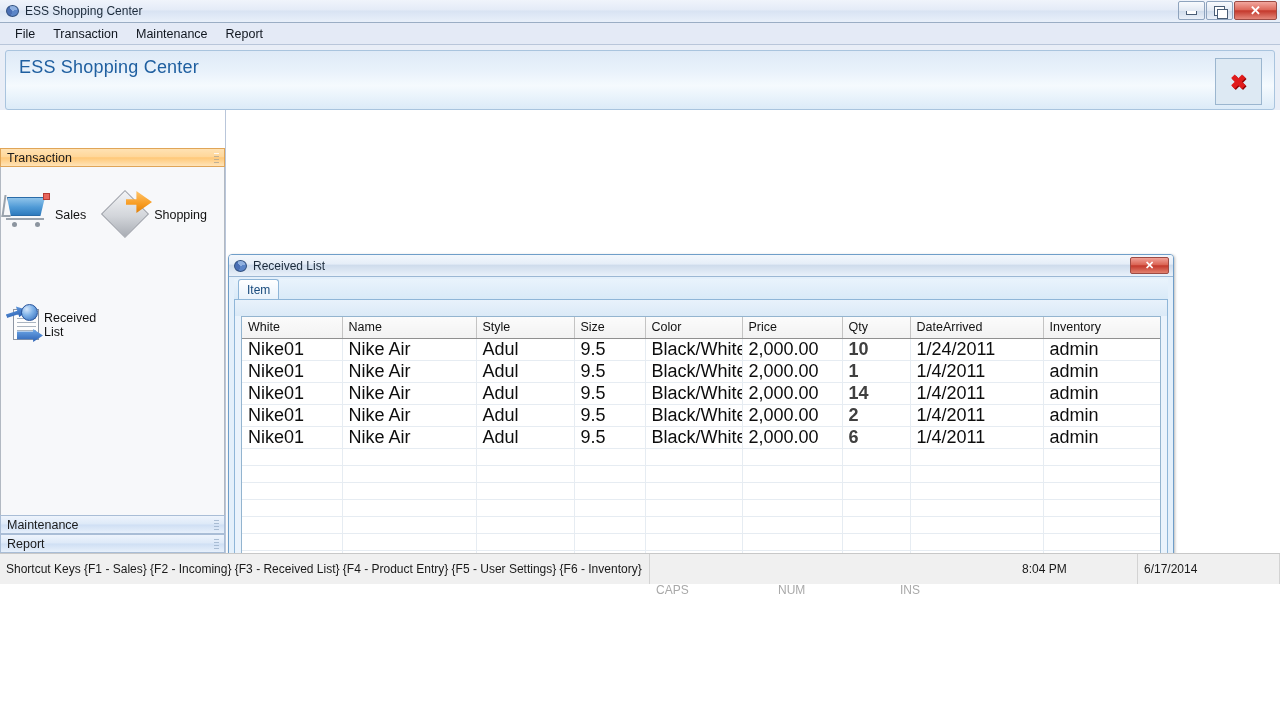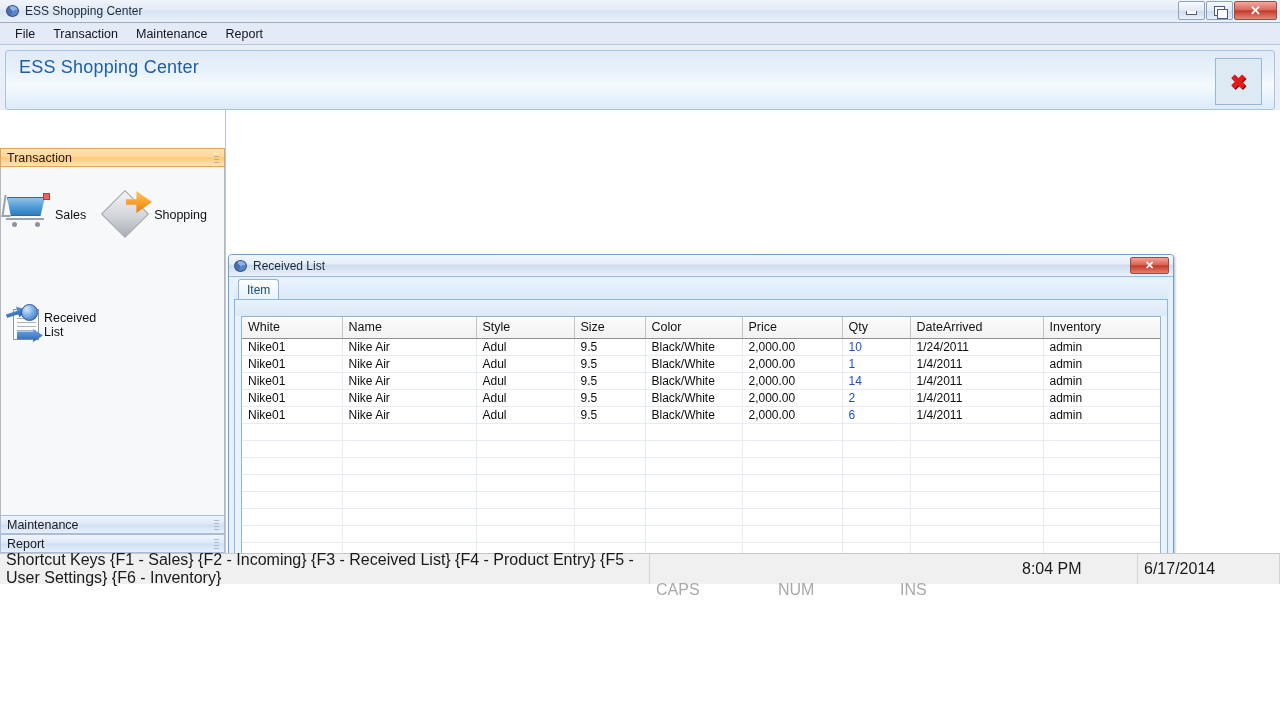--- a/index.html
+++ b/index.html
@@ -218,21 +218,21 @@
     background: linear-gradient(to bottom,#6fa8e8,#2c62b4);
     clip-path: polygon(0 20%, 62% 20%, 62% 0, 100% 50%, 62% 100%, 62% 78%, 0 78%);
   }
 
   
   #statusbar {
     height: 31px;
     background: #f0f0f0;
     border-top: 1px solid #c8c8c8;
     display: flex; align-items: stretch;
-    font-size: 16px;
+    font-size: 12px;
   }
   #statusbar .cell {
     display: flex; align-items: center;
     padding: 0 6px;
     border-right: 1px solid #d3d3d3;
     color: #1a1a1a;
   }
   #statusbar .cell.dim { color: #a9a9a9; margin-top: 36px; }
   #sb-shortcuts { width: 650px; }
   #sb-caps { width: 122px; }
@@ -324,27 +324,27 @@
     font-weight: normal;
     font-size: 12.5px;
     color: #121212;
     text-align: left;
     padding: 0 0 0 6px;
   }
   table.grid td {
     height: 17px;
     border-right: 1px solid #e6ecf2;
     border-bottom: 1px solid #e6ecf2;
-    font-size: 12px;
+    font-size: 18px;
     color: #0d0d0d;
     padding: 0 0 0 6px;
     white-space: nowrap;
     overflow: hidden;
   }
-  table.grid td.qty { color: #1d4ed8; font-weight: normal; }
+  table.grid td.qty { color: #404040; font-weight: bold; }
   .c0{width:100px;} .c1{width:134px;} .c2{width:98px;margin-top:19px;} .c3{width:71px;}
   .c4{width:97px;} .c5{width:100px;} .c6{width:68px;} .c7{width:133px;} .c8{width:119px;}
 
   #gridfill { flex: 1; position: relative; background: #ffffff; }
   #gridfill .vline {
     position:absolute; top:0; bottom:0; width:1px; background:#e6ecf2;
   }
   #gridfill .hline { position:absolute; left:0; right:0; height:1px; background:#e6ecf2; }
 </style>
 </head>

